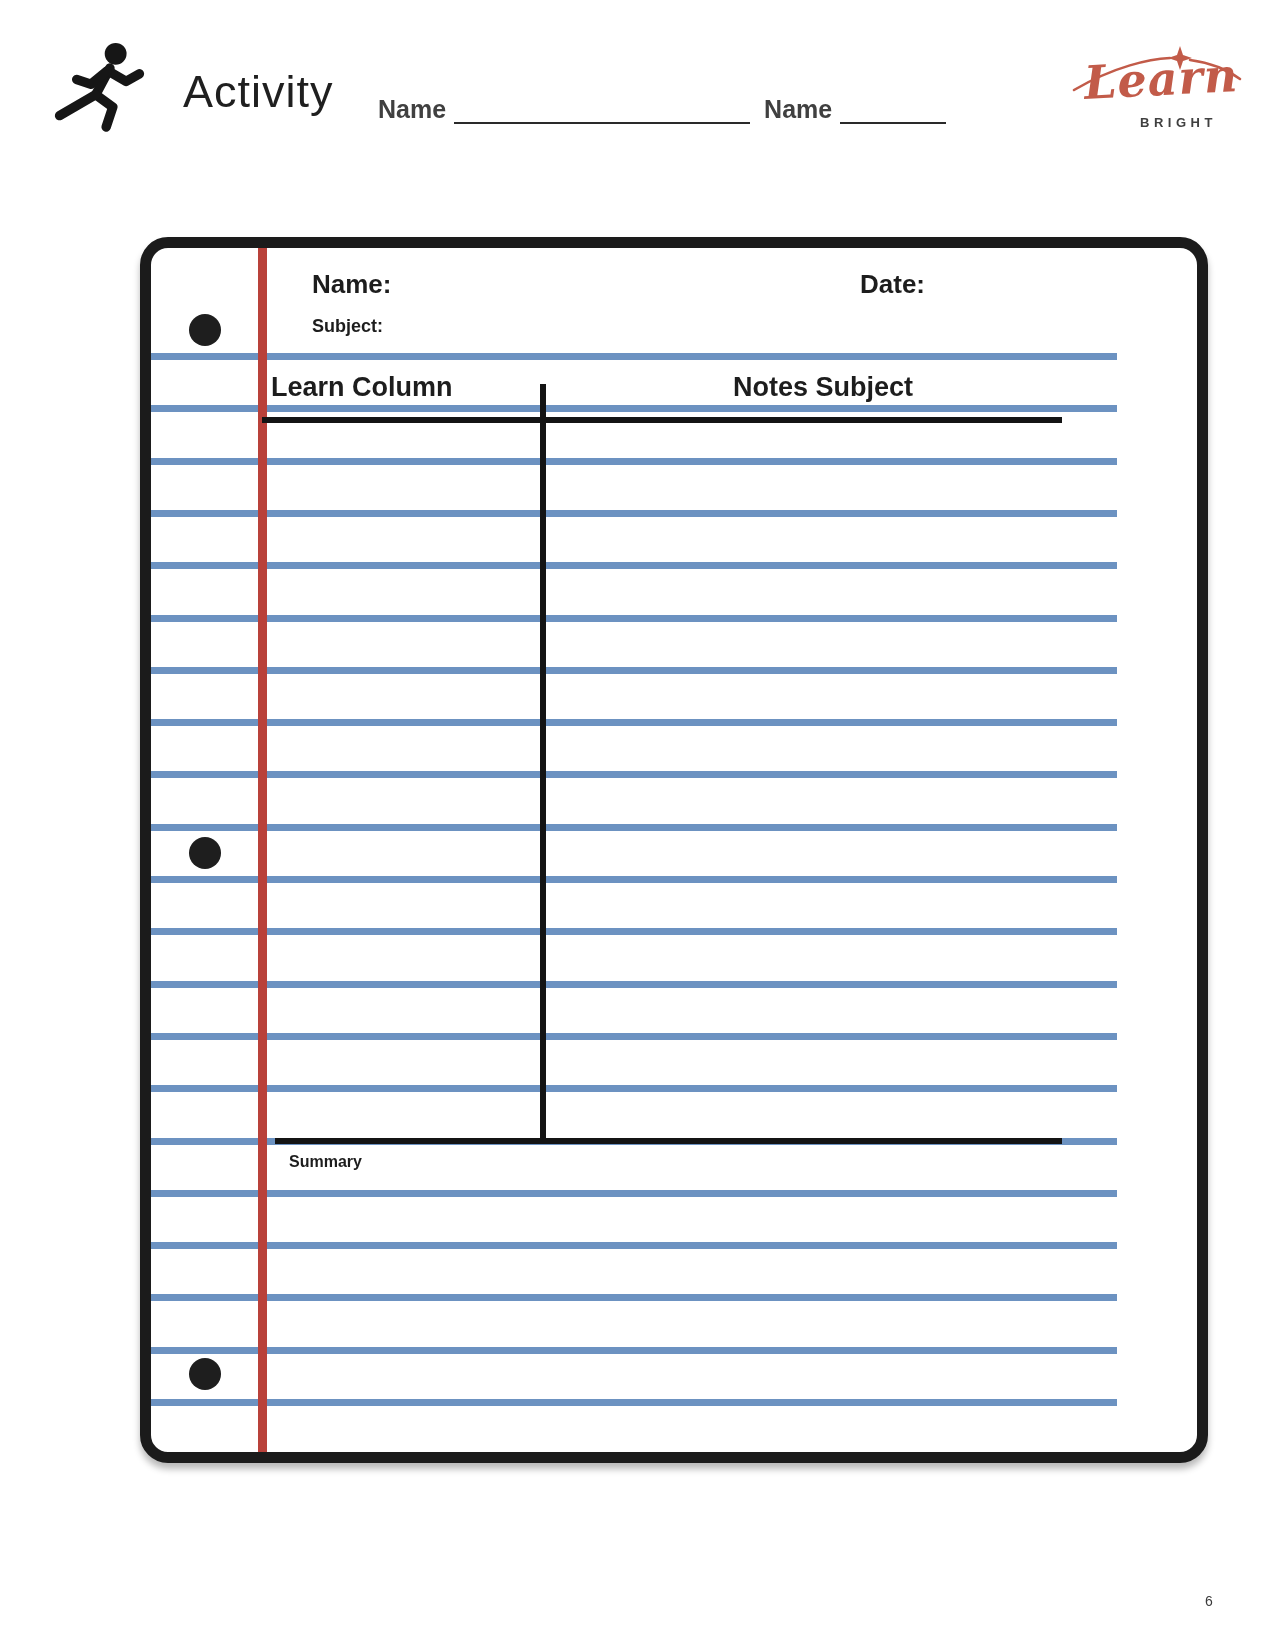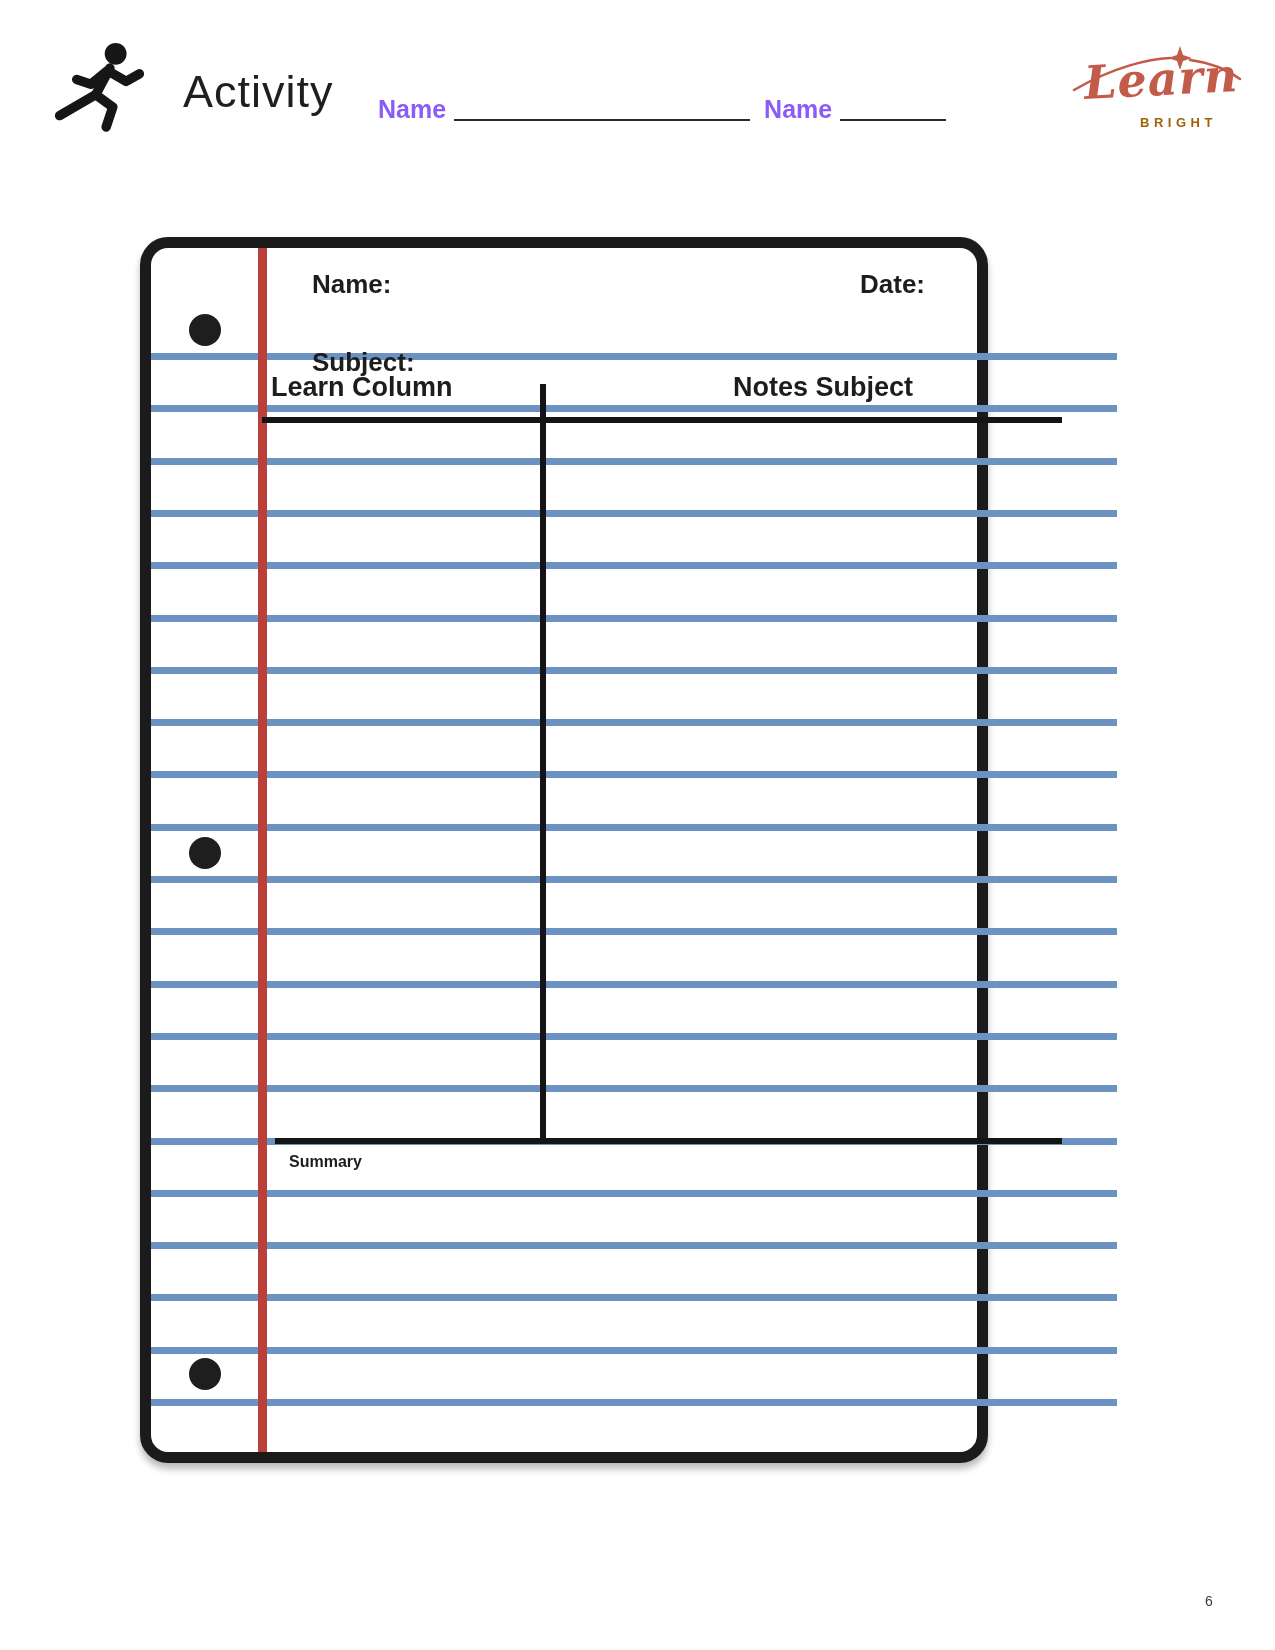--- a/index.html
+++ b/index.html
@@ -14,48 +14,48 @@
   .abs { position: absolute; }
 
   
   .runner-icon { left: 52px; top: 40px; width: 95px; height: 98px; }
   .activity-label {
     left: 151px; top: 66px;
     font-size: 45px; font-weight: 400; letter-spacing: 1px; color: #1f1f1f; margin-left: 32px;
   }
   .name-date-row {
     left: 378px; top: 95px;
-    font-size: 25px; font-weight: bold; color: #8b5cf6;
-    display: flex; align-items: flex-start;
+    font-size: 25px; font-weight: bold; color: #404040;
+    display: flex; align-items: flex-end;
   }
   .blank-line {
     display: inline-block; height: 26px;
     border-bottom: 2.5px solid #2a2a2a;
   }
   .name-blank { width: 296px; margin: 0 14px 0 8px; }
   .date-blank { width: 106px; margin-left: 8px; }
 
   
   .logo { left: 1070px; top: 46px; width: 205px; height: 95px; }
   .logo-swoosh { position: absolute; left: 0; top: 0; width: 205px; height: 50px; }
   .logo-word {
     position: absolute; left: 14px; top: 6px;
     font-family: "DejaVu Serif", serif;
     font-style: italic; font-weight: bold;
     font-size: 46px; color: #c25b49;
     transform: rotate(-3deg); letter-spacing: 1px;
   }
   .logo-subword {
     position: absolute; left: 70px; top: 69px;
-    font-size: 13px; font-weight: bold; letter-spacing: 4.5px; color: #a16207;
+    font-size: 13px; font-weight: bold; letter-spacing: 4.5px; color: #404040;
   }
 
   
   .notebook {
-    left: 140px; top: 237px; width: 848px; height: 1226px;
+    left: 140px; top: 237px; width: 1068px; height: 1226px;
     background: #ffffff;
     border: 11px solid #1b1b1b;
     border-radius: 28px;
     box-shadow: 0 6px 7px rgba(0,0,0,0.28);
   }
   .ruled-lines {
     left: 0; top: 102px; width: 966px; height: 1064px;
     background: repeating-linear-gradient(
       to bottom,
       rgba(0,0,0,0) 0px, rgba(0,0,0,0) 3px,
@@ -65,21 +65,21 @@
   }
   .margin-line { left: 107px; top: 0; width: 9px; height: 1204px; background: #b9413a; }
   .hole { width: 32px; height: 32px; border-radius: 50%; background: #1e1e1e; left: 38px; }
   .hole-1 { top: 66px; }
   .hole-2 { top: 589px; }
   .hole-3 { top: 1110px; }
 
   .nb-text { font-weight: bold; color: #1d1d1d; line-height: 1; }
   .nb-name    { left: 161px; top: 23px;  font-size: 26px; }
   .nb-date    { left: 679px; top: 23px;  font-size: 26px; margin-left: 30px; }
-  .nb-subject { left: 161px; top: 69px;  font-size: 26px; margin-top: 32px; }
+  .nb-subject { left: 161px; top: 69px;  font-size: 18px; }
   .recall-header { left: 120px; top: 126px; font-size: 27px; }
   .notes-header  { left: 582px; top: 126px; font-size: 27px; }
   .summary-label { left: 138px; top: 906px; font-size: 16px; }
 
   .header-underline { left: 111px; top: 169px; width: 800px; height: 6px; background: #141414; }
   .column-divider   { left: 389px; top: 136px; width: 6px;  height: 760px; background: #141414; }
   .bottom-underline { left: 124px; top: 890px; width: 787px; height: 6px; background: #141414; }
 
   
   .page-number { left: 1205px; top: 1593px; font-size: 14px; color: #3a3a3a; }

